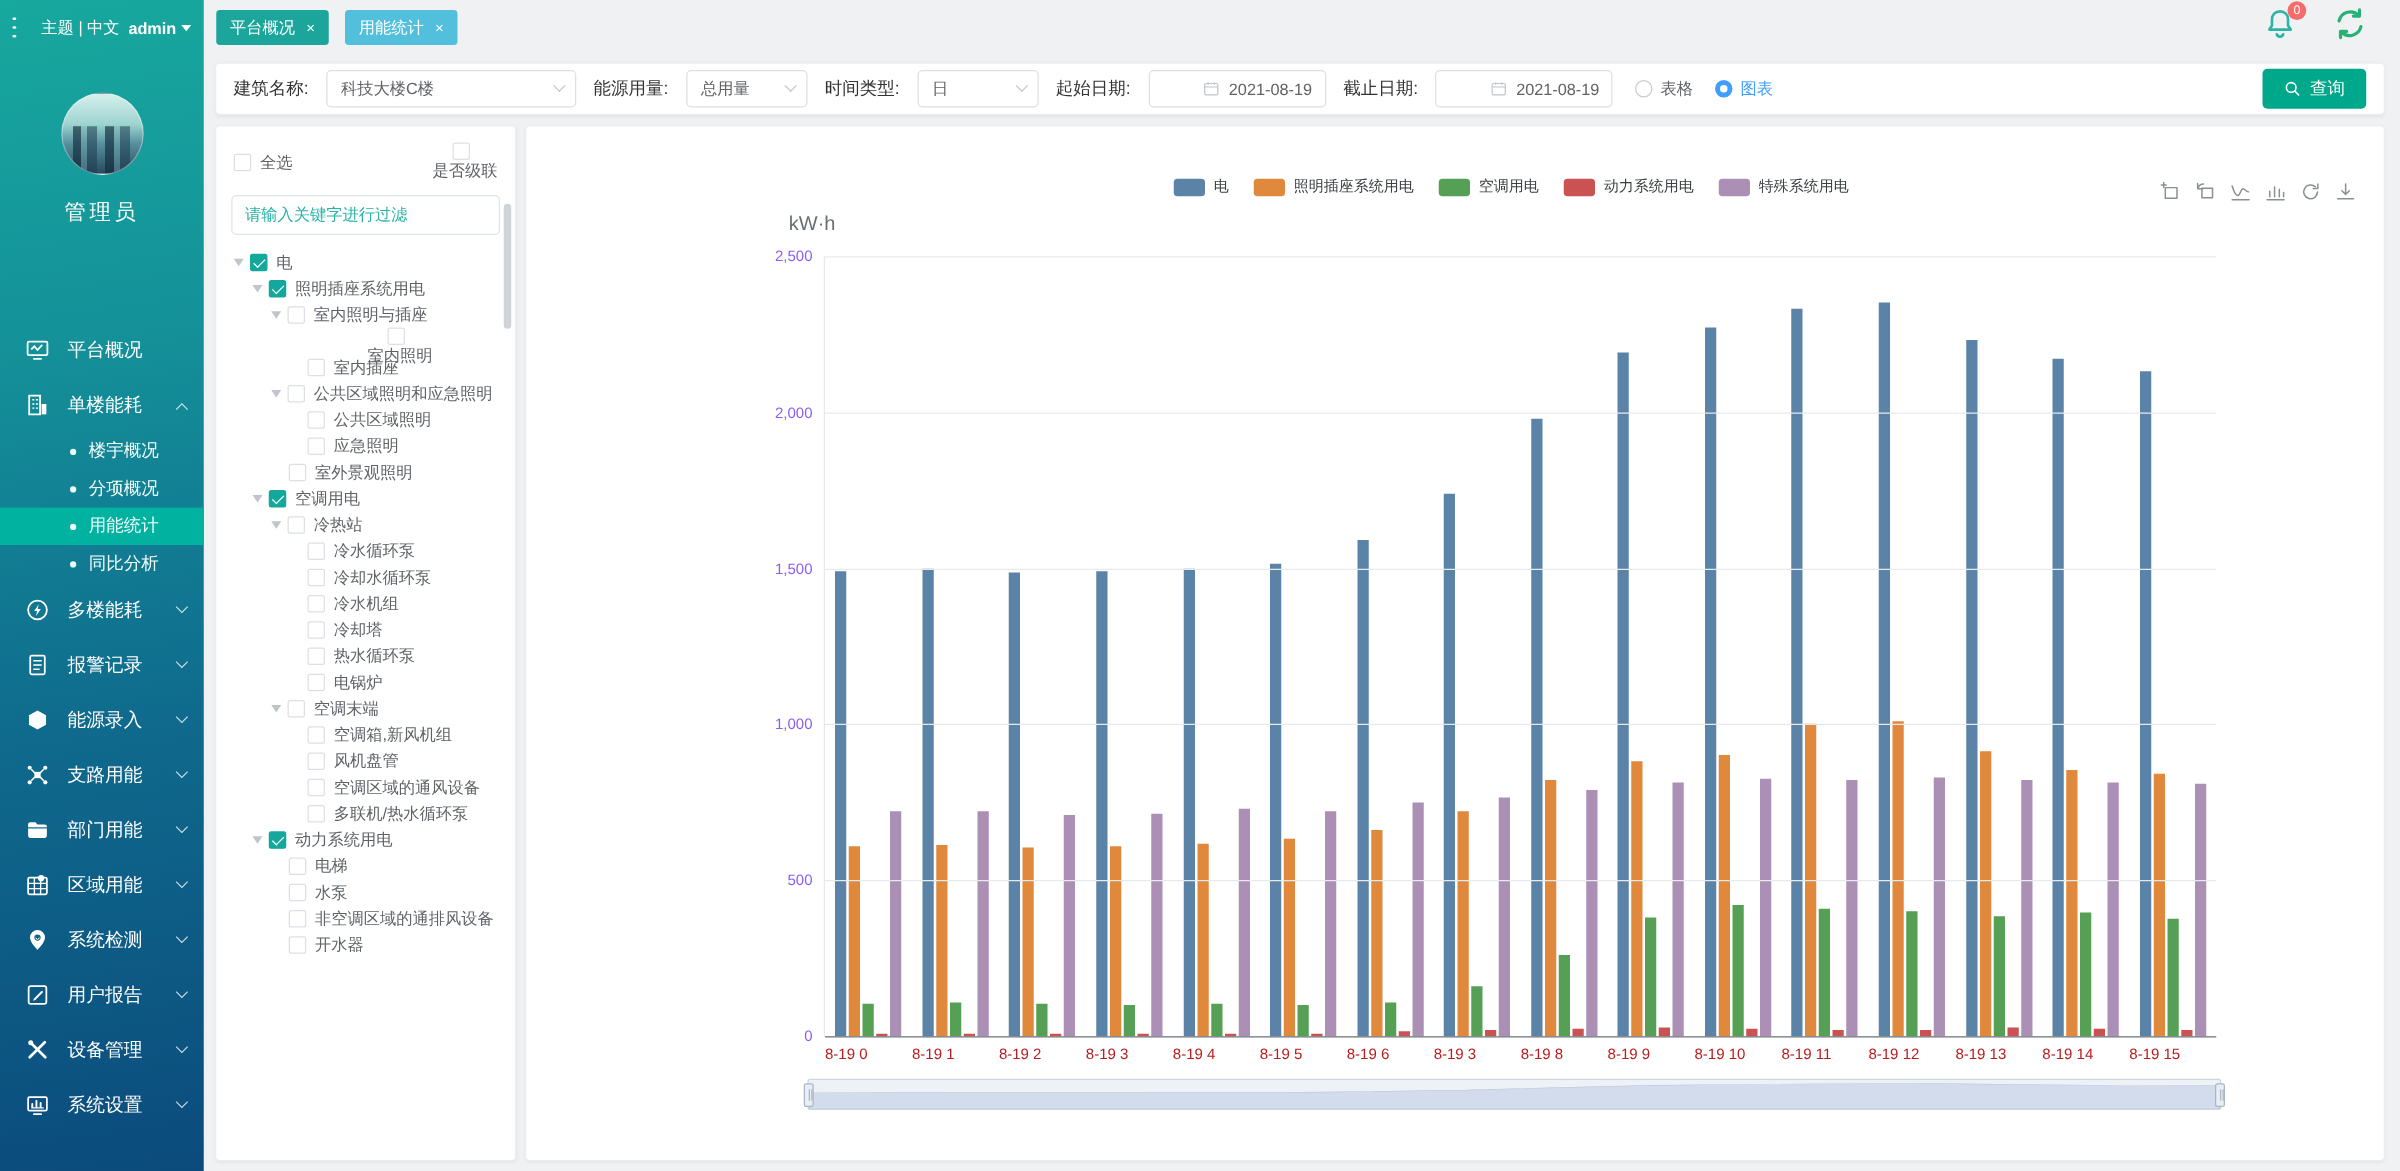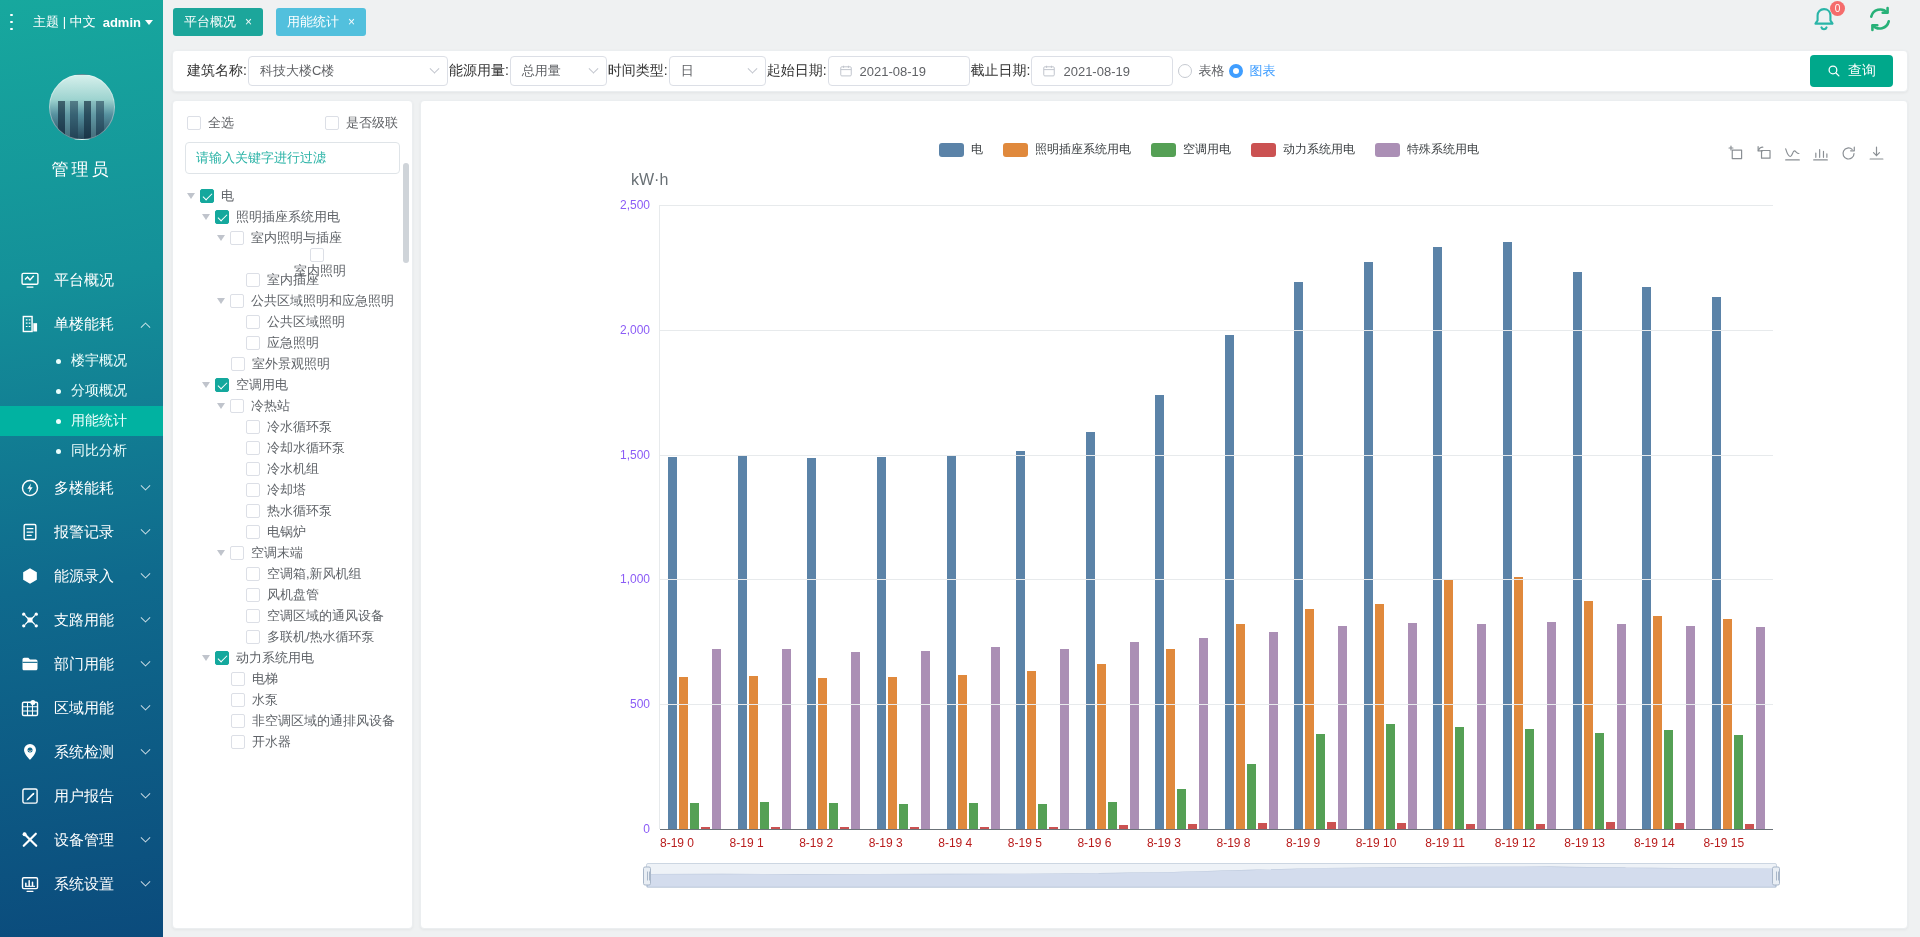--- a/index.html
+++ b/index.html
@@ -36,42 +36,42 @@
   .tabs-bar { height:44px; display:flex; align-items:center; padding:0 10px; position:relative; }
   .tab { height:28px; display:flex; align-items:center; padding:0 11px; border-radius:3px; color:#fff; font-size:13px; margin-right:13px; cursor:pointer; }
   .tab .x { margin-left:9px; font-size:12px; opacity:.95; cursor:pointer; }
   .header-icons { position:absolute; right:26px; top:5px; display:flex; gap:28px; align-items:center; }
   .hd-ic { position:relative; width:28px; height:28px; cursor:pointer; }
   .hd-ic svg { width:100%; height:100%; }
   .badge { position:absolute; top:-4px; right:-7px; min-width:15px; height:15px; border-radius:8px; background:#f56c6c; color:#fff; font-size:10px; display:flex; align-items:center; justify-content:center; padding:0 3px; }
 
   
   .filter-card { position:absolute; left:9px; right:12px; top:50px; height:42px; background:#fff; border:1px solid #ebeef0; border-radius:4px;
-    box-shadow:0 1px 3px rgba(0,0,0,.06); display:flex; align-items:center; padding:0 14px; gap:1px; font-size:14px; color:#333; }
+    box-shadow:0 1px 3px rgba(0,0,0,.06); display:flex; align-items:center; padding:0 14px; gap:14px; font-size:14px; color:#333; }
   .f-label { white-space:nowrap; }
   .sel { height:30px; border:1px solid #dcdfe6; border-radius:4px; background:#fff; display:flex; align-items:center; justify-content:space-between; padding:0 9px 0 11px; color:#606266; font-size:13px; cursor:pointer; }
   .sel-chev { width:7px; height:7px; border-right:1.4px solid #c0c4cc; border-bottom:1.4px solid #c0c4cc; transform:rotate(45deg) translate(-2px,-2px); }
   .w-200 { width:200px; } .w-96 { width:97px; } .w-140 { width:142px; }
-  .date { height:30px; border:1px solid #dcdfe6; border-radius:4px; background:#fff; display:flex; align-items:center; gap:7px; padding:0 10px; color:#606266; font-size:13px; cursor:pointer; }
+  .date { height:30px; border:1px solid #dcdfe6; border-radius:4px; background:#fff; display:flex; align-items:center; gap:7px; padding:0 10px; color:#606266; font-size:13px; cursor:pointer;justify-content:flex-end; }
   .date svg { width:14px; height:14px; flex:none; }
   .radio { display:flex; align-items:center; gap:6px; font-size:13px; color:#606266; cursor:pointer; margin-left:4px; }
   .rdot { width:14px; height:14px; border-radius:50%; border:1px solid #c6cad1; background:#fff; flex:none; }
   .radio.selected { color:#409eff; }
   .radio.selected .rdot { border:4px solid #409eff; }
   .query-btn { margin-left:auto; height:32px; padding:0 17px; background:#00a88b; color:#fff; border:none; border-radius:4px; display:flex; align-items:center; gap:7px; font-size:14px; cursor:pointer; }
   .query-btn svg { width:14px; height:14px; }
 
   
   .tree-card { position:absolute; left:9px; top:100px; width:241px; bottom:8px; background:#fff; border:1px solid #ebeef0; border-radius:4px; box-shadow:0 1px 3px rgba(0,0,0,.05); overflow:hidden; }
   .tc-head { display:flex; align-items:center; padding:13px 14px 7px; font-size:13px; color:#606266; }
   .cb { width:14px; height:14px; border:1px solid #dcdfe6; border-radius:2px; background:#fff; position:relative; flex:none; cursor:pointer; }
   .cb.checked { background:#14a89d; border-color:#14a89d; }
   .cb.checked::after { content:""; position:absolute; left:4px; top:1px; width:4px; height:8px; border-right:1.6px solid #fff; border-bottom:1.6px solid #fff; transform:rotate(45deg); }
   .tc-head .lbl { margin-left:7px; }
-  .tc-head .grp2 { display:flex; align-items:center; margin-left:auto; }
+  .tc-head .grp2 { display:flex; align-items:center; margin-left:auto;flex-direction:column; }
   .search { margin:3px 12px 9px; height:32px; border:1px solid #dfe4e8; border-radius:4px; display:flex; align-items:center; padding:0 10px; color:#2ab3a6; font-size:13px; cursor:text; }
   .tree { position:relative; padding:2px 4px 0 14px; font-size:13px; color:#5f6368; }
   .tree-row { height:21px; display:flex; align-items:center; cursor:pointer; white-space:nowrap; }
   .arrow { width:0; height:0; border-left:4.5px solid transparent; border-right:4.5px solid transparent; border-top:6px solid #c0c4cc; margin-right:5px; flex:none; }
   .arrow-ph { width:9px; margin-right:5px; flex:none; }
   .tree-row .cb { margin-right:7px; }
   .tree-scrollbar { position:absolute; right:3px; top:62px; width:6px; height:100px; background:#cfd4d9; border-radius:3px; cursor:pointer; }
 
   
   .chart-card { position:absolute; left:257px; top:100px; right:12px; bottom:8px; background:#fff; border:1px solid #ebeef0; border-radius:4px; box-shadow:0 1px 3px rgba(0,0,0,.05); }

